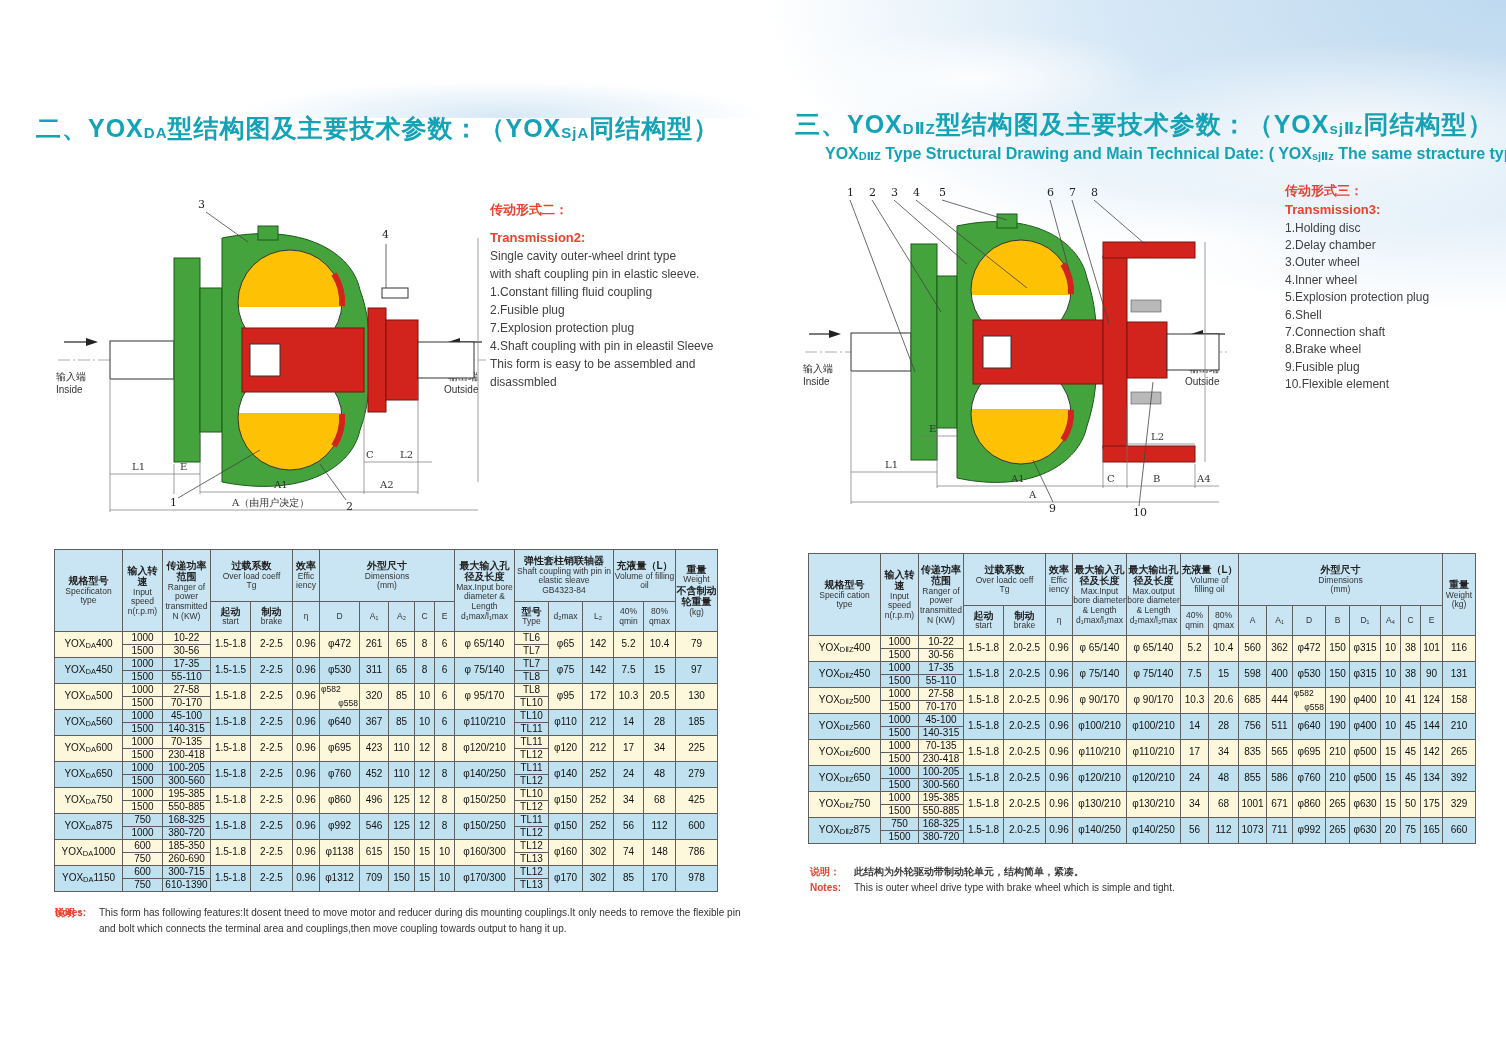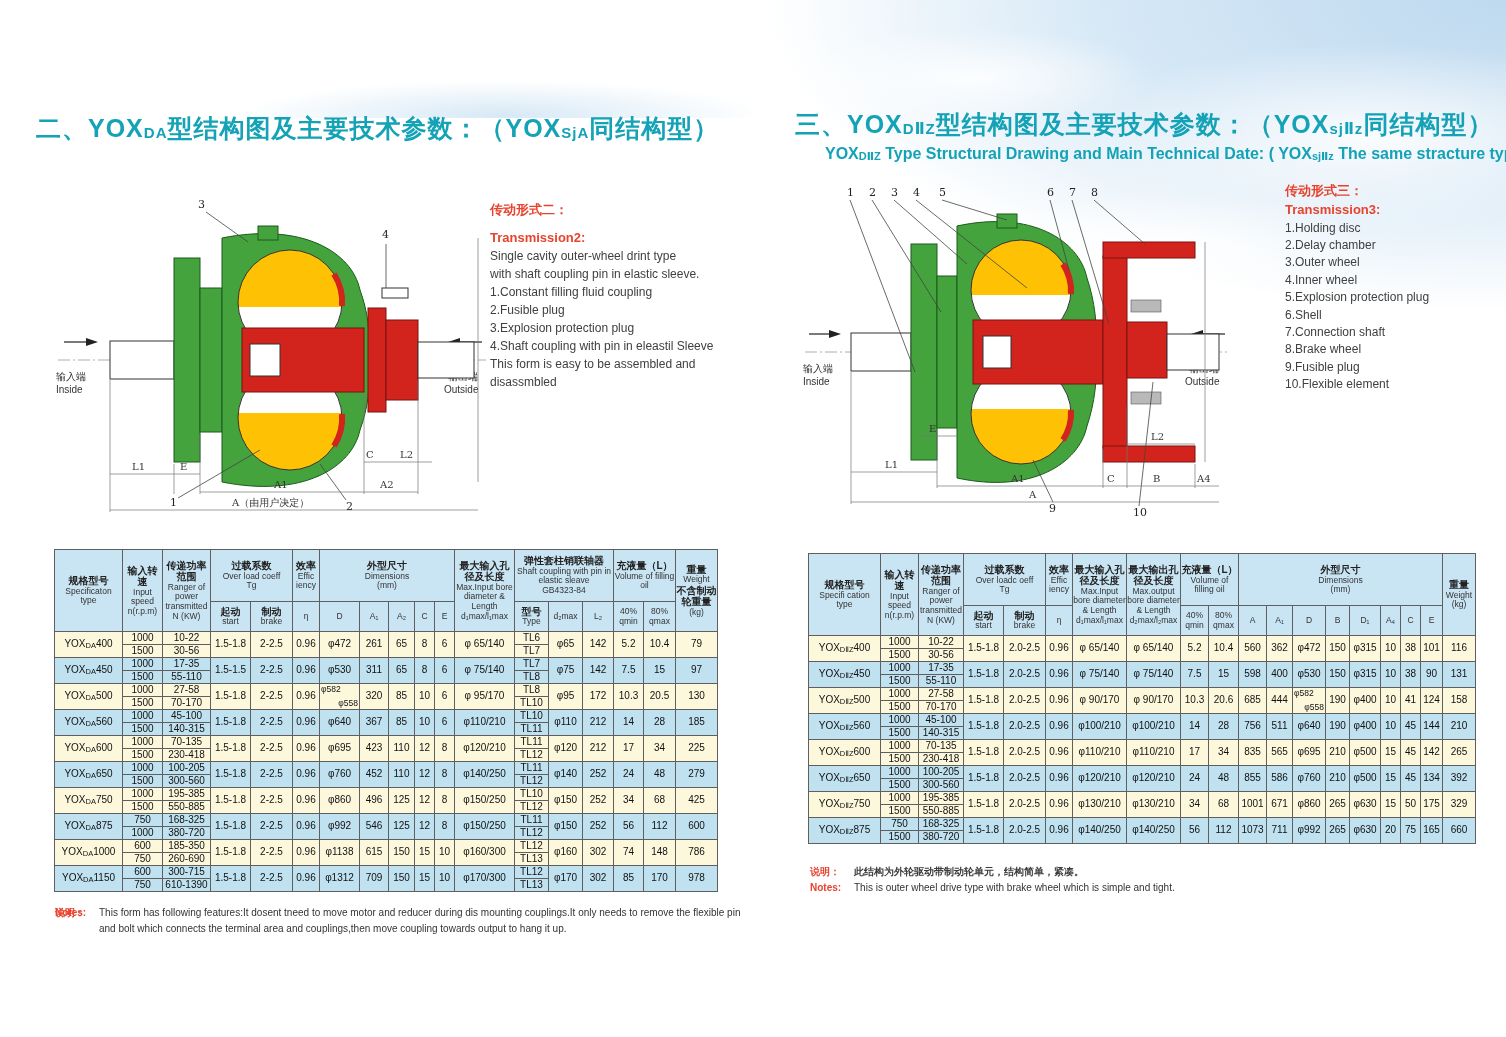--- a/index.html
+++ b/index.html
@@ -153,21 +153,21 @@
   </svg>
 
   <div class="trans" style="left:490px;top:186px;width:252px;">
     <div class="red">传动形式二：</div>
     <div class="red" style="margin-top:8px;">Transmission2:</div>
     <div class="lines-en">
         <div class="tline">Single cavity outer-wheel drint type</div>
         <div class="tline">with shaft coupling pin in elastic sleeve.</div>
         <div class="tline">1.Constant filling fluid coupling</div>
         <div class="tline">2.Fusible plug</div>
-        <div class="tline">3.Explosion protection plug</div>
+        <div class="tline">7.Explosion protection plug</div>
         <div class="tline">4.Shaft coupling with pin in eleastil Sleeve</div>
         <div class="tline">This form is easy to be assembled and</div>
         <div class="tline">disassmbled</div>
       </div>
   </div>
 
   <table class="spec-table" id="table-left" style="left:54px;top:535px;">
       <colgroup>
         <col style="width: 68px;">
         <col style="width: 40px;">

